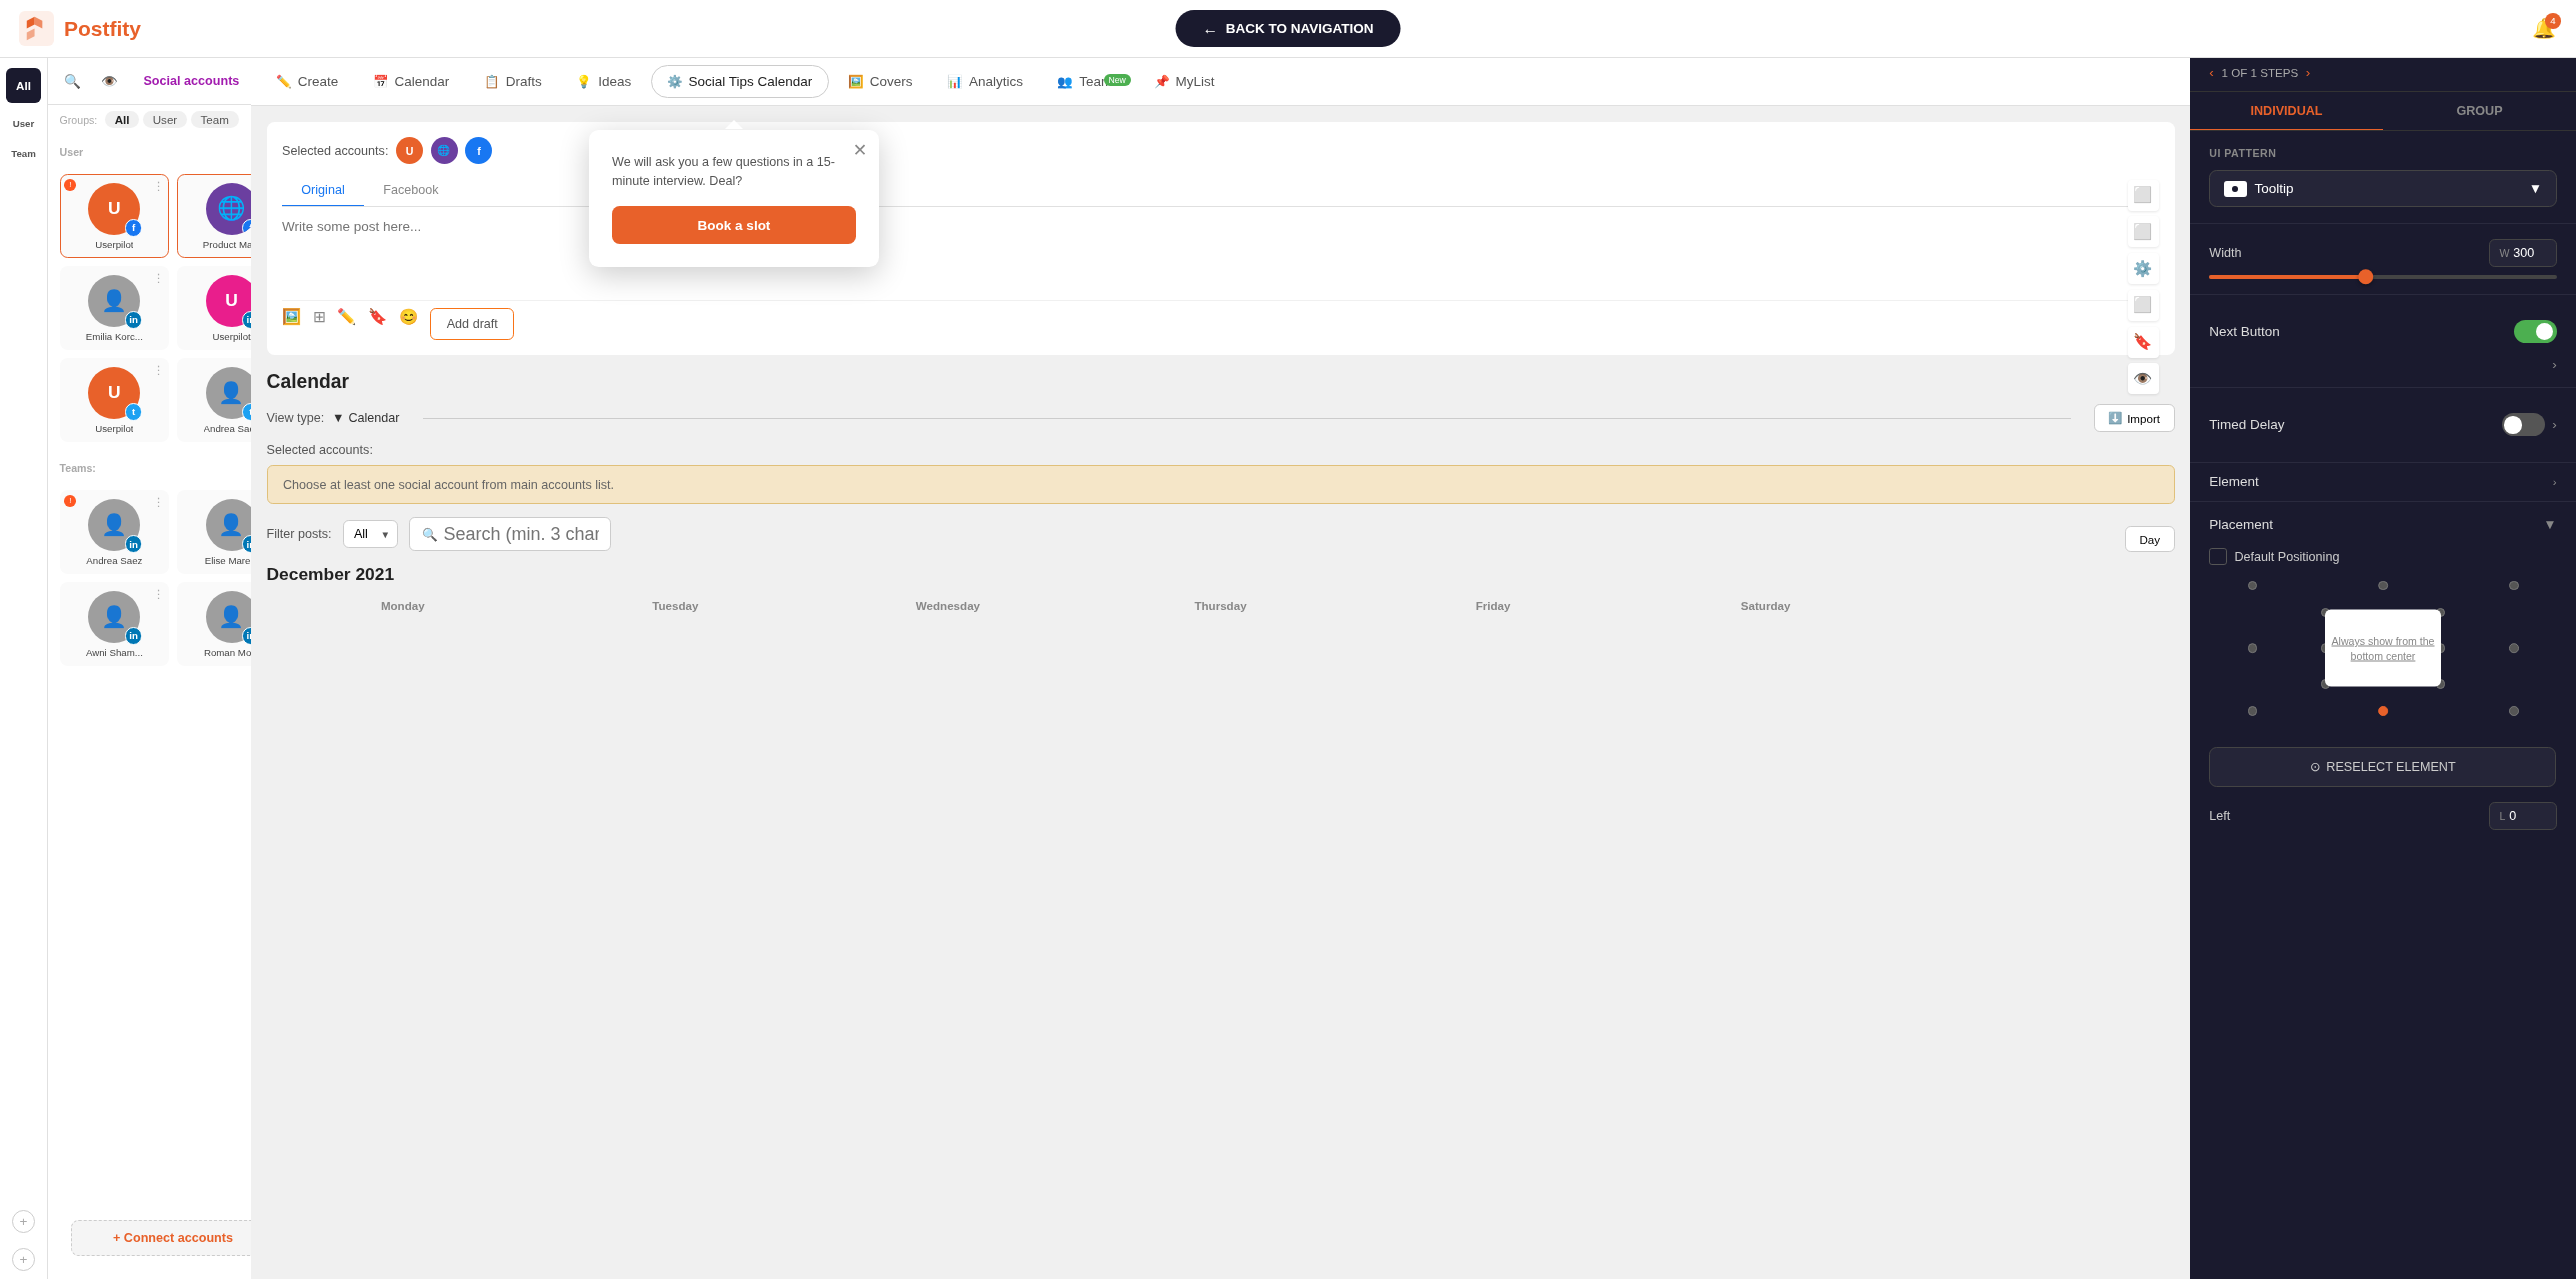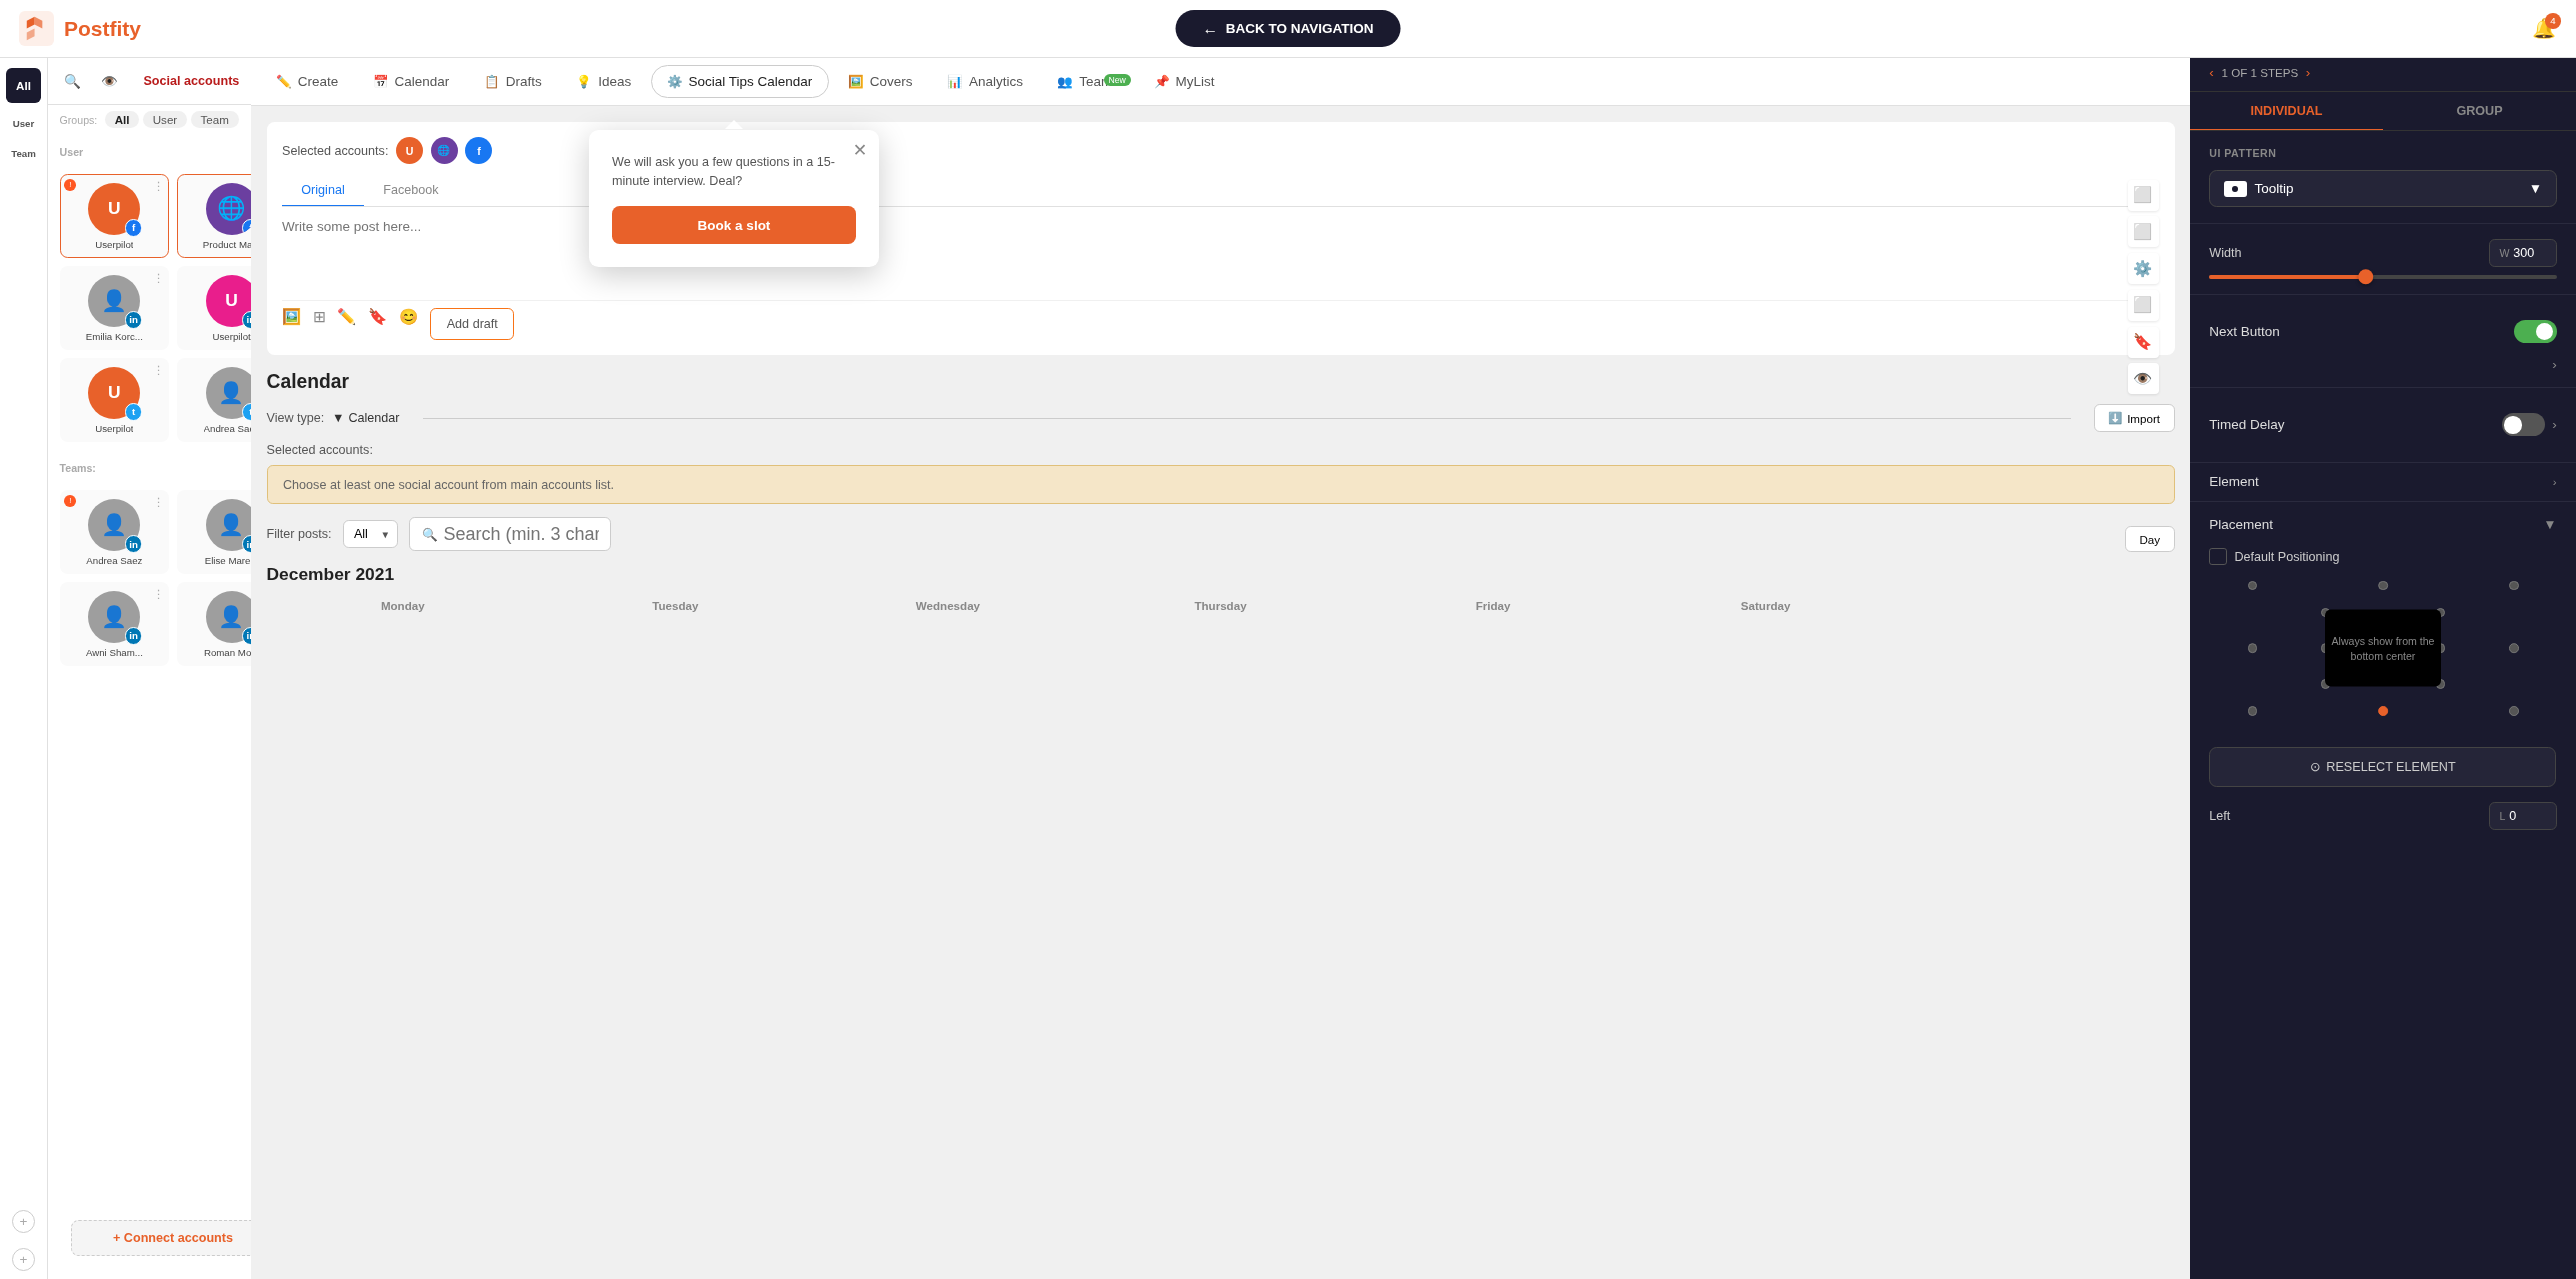--- a/index.html
+++ b/index.html
@@ -57,21 +57,21 @@
     }
     .sidebar-top {
       display: flex; align-items: center; padding: 7.7px 9.7px; gap: 5.8px;
       border-bottom: 1px solid #e0e0e0;
     }
     .sidebar-icon-btn {
       width: 31px; height: 31px; border: none; background: none;
       cursor: pointer; display: flex; align-items: center; justify-content: center;
       border-radius: 3.9px; font-size: 13.5px; color: #555;
     }
-    .sidebar-title { font-size: 12.6px; font-weight: 600; color: #b91c1c; flex: 1; text-align: center; }
+    .sidebar-title { font-size: 12.6px; font-weight: 600; color: #a21caf; flex: 1; text-align: center; }
     .groups-row {
       display: flex; align-items: center; padding: 5.8px 11.6px;
       font-size: 11.6px; color: #888;
     }
     .groups-label { font-size: 10.6px; color: #aaa; margin-right: 7.7px; }
     .group-tag {
       padding: 1.9px 9.7px; border-radius: 11.6px; font-size: 11.6px;
       cursor: pointer; color: #555; background: #f0f0f0; margin-right: 3.9px;
     }
     .group-tag.active { background: #f0f0f0; font-weight: 600; color: #222; }
@@ -346,23 +346,23 @@
       width: 17.4px; height: 17.4px; border: 1.9px solid #555; border-radius: 2.9px;
       cursor: pointer; display: flex; align-items: center; justify-content: center;
     }
 
     .placement-grid {
       position: relative; margin: 0 auto 15.5px;
       width: 271px; height: 135px;
     }
     .placement-center-box {
       position: absolute; left: 50%; top: 50%; transform: translate(-50%, -50%);
-      width: 116px; height: 77px; background: #000000; border-radius: 5.8px;
+      width: 116px; height: 77px; background: #ffffff; border-radius: 5.8px;
       display: flex; align-items: center; justify-content: center;
-      font-size: 10.6px; color: #888; text-align: center; line-height: 1.4;
+      font-size: 10.6px; color: #888; text-align: center; line-height: 1.4; text-decoration: underline;
     }
     .placement-dot {
       position: absolute; width: 9.7px; height: 9.7px; border-radius: 50%;
       background: #555; border: 1.9px solid #777; cursor: pointer;
     }
     .placement-dot.active { background: #e8612a; border-color: #e8612a; }
 
     
     .dot-tl { top: 0; left: 0; }
     .dot-tc { top: 0; left: 50%; transform: translateX(-50%); }

